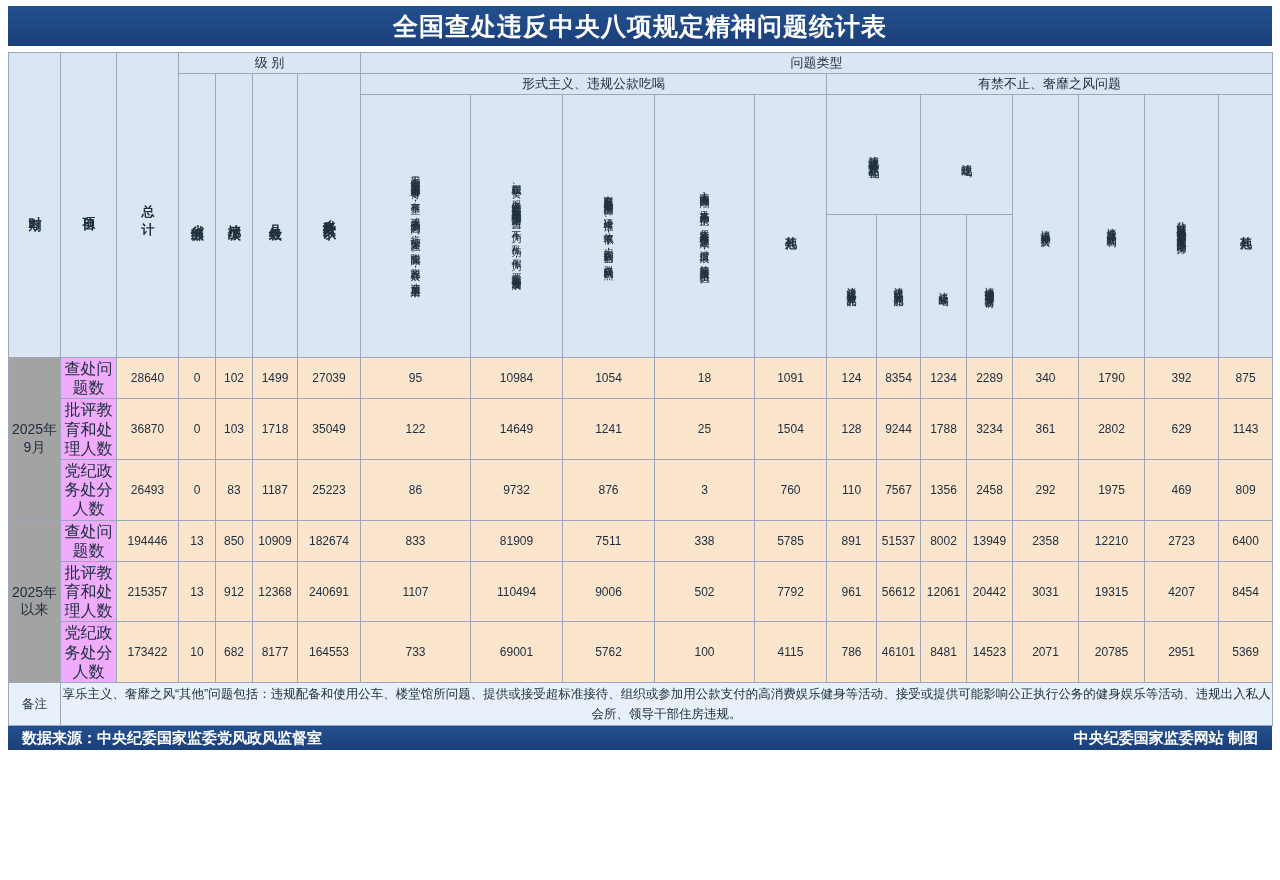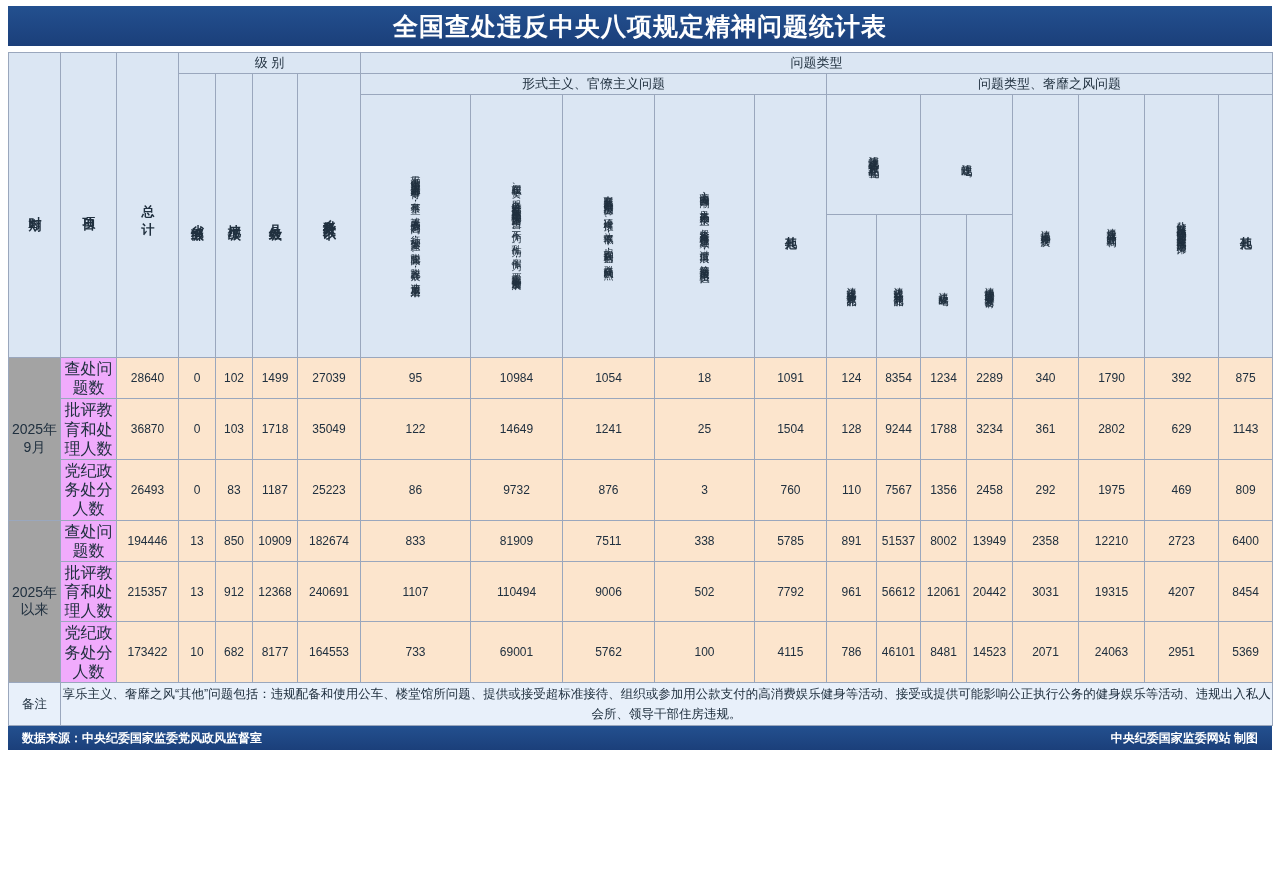--- a/index.html
+++ b/index.html
@@ -95,21 +95,21 @@
   .note-label{
     background:#dbe6f3;font-weight:bold;font-size:13px;text-align:center;color:#13243b;
   }
   .source-bar{
     margin:0 8px;
     width:1264px;
     box-sizing:border-box;
     background:#1b3f7a;
     background:linear-gradient(180deg,#23508f 0%, #1b3f7a 100%);
     color:#ffffff;
-    font-size:12px;
+    font-size:15px;
     font-weight:bold;
     display:flex;align-items:center;justify-content:space-between;
     padding:5px 14px;
     height:24px;
   }
 </style>
 </head>
 <body>
 
 <div class="page">
@@ -147,22 +147,22 @@
       <td class="hdr" rowspan="4"><span class="vlabel">总  计</span></td>
       <td class="hdr" colspan="4">级  别</td>
       <td class="hdr" colspan="13">问题类型</td>
     </tr>
 
     <tr>
       <td class="hdr" rowspan="3"><span class="vlabel">省部级</span></td>
       <td class="hdr" rowspan="3"><span class="vlabel">地厅级</span></td>
       <td class="hdr" rowspan="3"><span class="vlabel">县处级</span></td>
       <td class="hdr" rowspan="3"><span class="vlabel">乡科级及以下</span></td>
-      <td class="hdr" colspan="5">形式主义、官僚主义问题</td>
-      <td class="hdr" colspan="8">问题类型、奢靡之风问题</td>
+      <td class="hdr" colspan="5">形式主义、违规公款吃喝</td>
+      <td class="hdr" colspan="8">有禁不止、奢靡之风问题</td>
     </tr>
 
     <tr>
       <td class="hdr-sub cellv" rowspan="2"><span class="vtext tiny">贯彻党中央重大决策部署有令不行、有禁不止，或者表态多调门高、行动少落实差，脱离实际、脱离群众，造成严重后果</span></td>
       <td class="hdr-sub cellv" rowspan="2"><span class="vtext tiny">在履职尽责、服务经济社会发展和生态环境保护方面不担当、不作为、乱作为、假作为，严重影响高质量发展</span></td>
       <td class="hdr-sub cellv" rowspan="2"><span class="vtext tiny">在联系服务群众中消极应付、冷硬横推、效率低下，损害群众利益，群众反映强烈</span></td>
       <td class="hdr-sub cellv" rowspan="2"><span class="vtext tiny">文山会海反弹回潮，文风会风不实不正，督查检查考核过多过频、过度留痕，给基层造成严重负担</span></td>
       <td class="hdr-sub" rowspan="2"><span class="vlabel" style="font-size:12px">其他</span></td>
 
       <td class="hdr-sub" colspan="2"><span class="vtext small" style="max-height:120px">违规收送名贵特产和礼品礼金</span></td>
@@ -299,21 +299,21 @@
       <td class="data">733</td>
       <td class="data">69001</td>
       <td class="data">5762</td>
       <td class="data">100</td>
       <td class="data">4115</td>
       <td class="data">786</td>
       <td class="data">46101</td>
       <td class="data">8481</td>
       <td class="data">14523</td>
       <td class="data">2071</td>
-      <td class="data">24063</td>
+      <td class="data">20785</td>
       <td class="data">2951</td>
       <td class="data">5369</td>
     </tr>
 
     <tr class="thick-top note-row">
       <td class="note-label">备注</td>
       <td colspan="19">享乐主义、奢靡之风“其他”问题包括：违规配备和使用公车、楼堂馆所问题、提供或接受超标准接待、组织或参加用公款支付的高消费娱乐健身等活动、接受或提供可能影响公正执行公务的健身娱乐等活动、违规出入私人会所、领导干部住房违规。</td>
     </tr>
   </tbody>
     </table>

